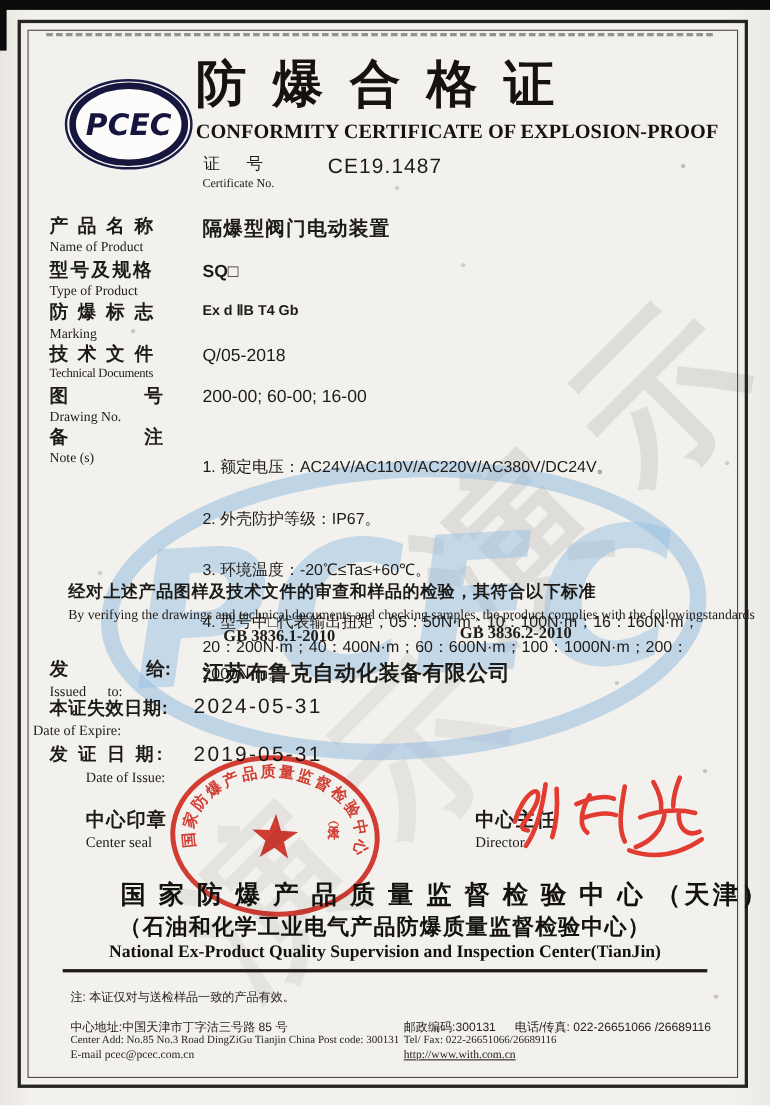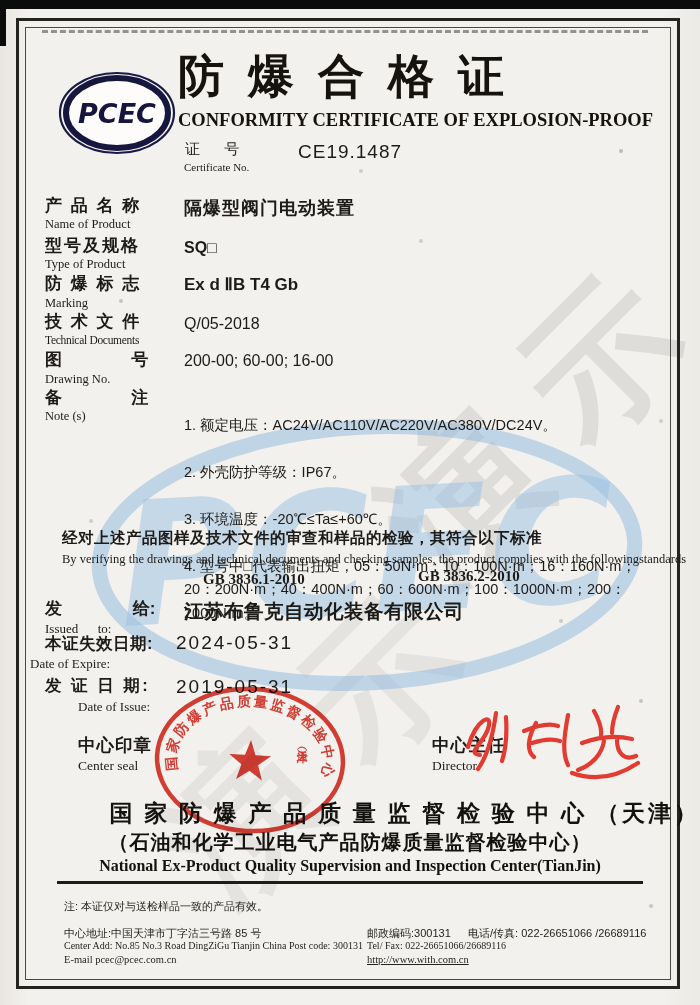--- a/index.html
+++ b/index.html
@@ -120,21 +120,21 @@
   <div class="abs lbl-cn" style="top:194px;">产 品 名 称</div>
   <div class="abs lbl-en" style="top:217px;">Name of Product</div>
   <div class="abs val b" style="top:196px;font-size:18px;letter-spacing:1px;">隔爆型阀门电动装置</div>
 
   <div class="abs lbl-cn" style="top:234px;">型号及规格</div>
   <div class="abs lbl-en" style="top:257px;">Type of Product</div>
   <div class="abs val b" style="top:239px;">SQ□</div>
 
   <div class="abs lbl-cn" style="top:272px;">防 爆 标 志</div>
   <div class="abs lbl-en" style="top:296px;">Marking</div>
-  <div class="abs val b" style="top:274px;font-size:17px;">Ex d ⅡB T4 Gb</div>
+  <div class="abs val b" style="top:274px;font-size:13px;">Ex d ⅡB T4 Gb</div>
 
   <div class="abs lbl-cn" style="top:310px;">技 术 文 件</div>
   <div class="abs lbl-en sm" style="top:334px;">Technical Documents</div>
   <div class="abs val" style="top:315px;">Q/05-2018</div>
 
   <div class="abs lbl-cn" style="top:348px;">图          号</div>
   <div class="abs lbl-en" style="top:372px;">Drawing No.</div>
   <div class="abs val" style="top:352px;">200-00; 60-00; 16-00</div>
 
   <div class="abs lbl-cn" style="top:386px;">备          注</div>

